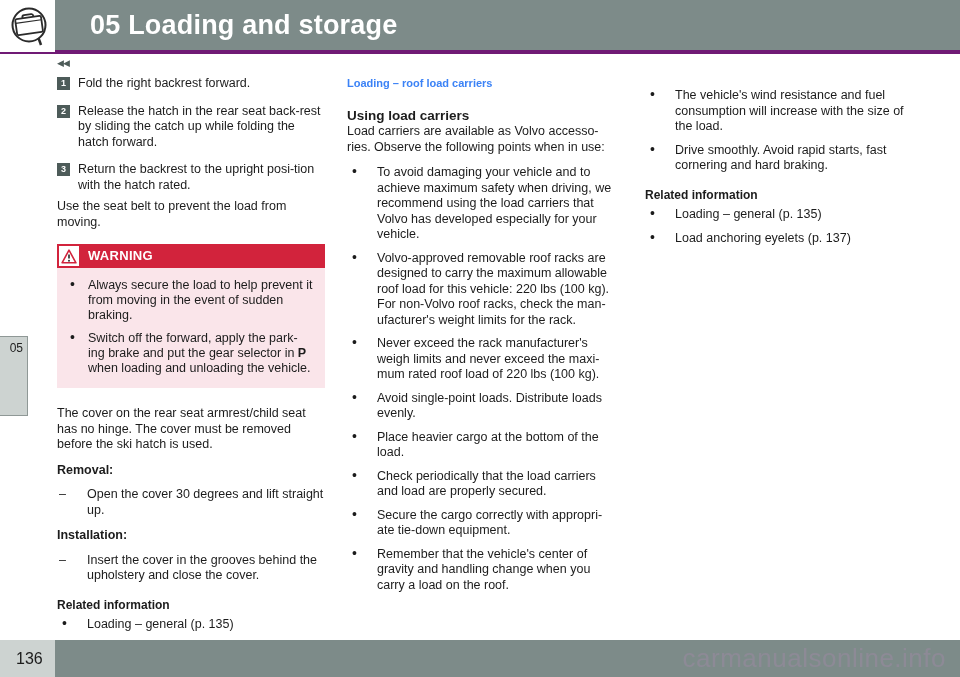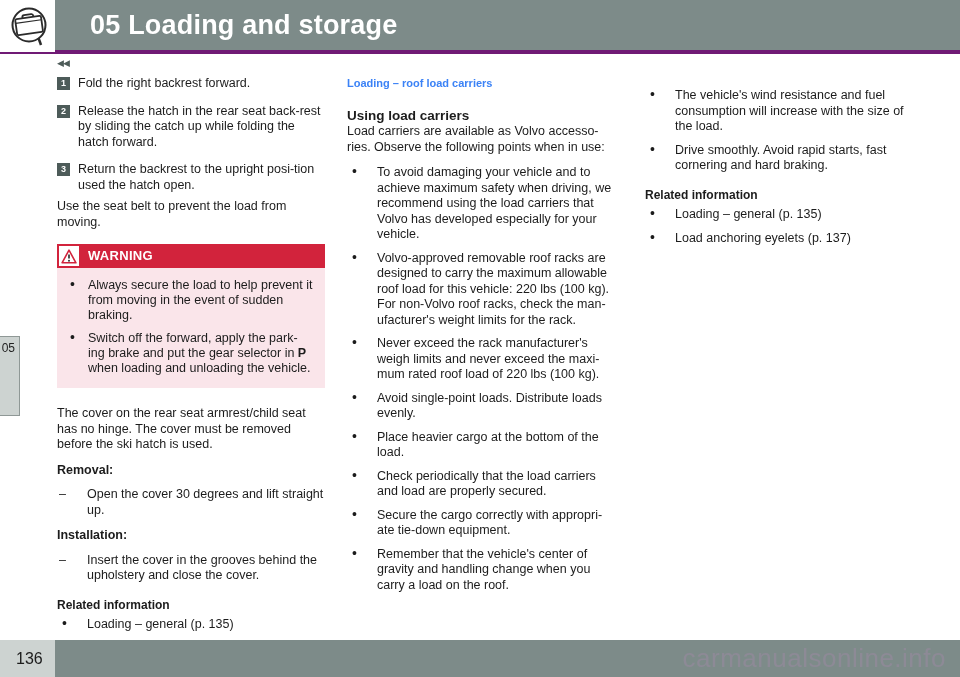--- a/index.html
+++ b/index.html
@@ -82,21 +82,21 @@
   .warning-body {
     background: #fae5ea; padding: 10px 12px 12px 10px;
     line-height: 15px;
   }
   .warning-item { position: relative; padding-left: 21px; margin-bottom: 8px; }
   .warning-item:last-child { margin-bottom: 0; }
   .warning-item::before { content: "\2022"; position: absolute; left: 3px; top: -1px; font-size: 14px; }
 
   
   .chapter-tab {
-    position: absolute; left: 0; top: 336px; width: 20px; height: 80px;
+    position: absolute; left: 0; top: 336px; width: 28px; height: 80px;
     background: #cdd3d1; border: 1px solid #8f9896; border-left: none;
     box-sizing: border-box;
     font-size: 12px; color: #222;
     text-align: right; padding: 4px 4px 0 0;
   }
 
   
   .footer { position: absolute; left: 0; bottom: 0; width: 960px; height: 37px; display: flex; }
   .footer-page-block {
     flex: none; width: 55px; background: #cdd3d1;
@@ -137,21 +137,21 @@
   <div class="step">
     <span class="step-badge">1</span>
     <span class="step-text">Fold the right backrest forward.</span>
   </div>
   <div class="step">
     <span class="step-badge">2</span>
     <span class="step-text">Release the hatch in the rear seat back-rest by sliding the catch up while folding the hatch forward.</span>
   </div>
   <div class="step" style="margin-bottom:6px;">
     <span class="step-badge">3</span>
-    <span class="step-text">Return the backrest to the upright posi-tion used the hatch open.</span>
+    <span class="step-text">Return the backrest to the upright posi-tion with the hatch rated.</span>
   </div>
 
   <p>Use the seat belt to prevent the load from moving.</p>
 
   <div class="warning-box">
     <div class="warning-header">
       <span class="warning-tri-box">
         <svg width="16" height="15" viewBox="0 0 20 19">
           <path d="M10 1.5 L18.8 17.5 L1.2 17.5 Z" fill="#ffffff" stroke="#d2233c" stroke-width="2" stroke-linejoin="round"></path>
           <line x1="10" y1="7" x2="10" y2="12" stroke="#222" stroke-width="2"></line>

